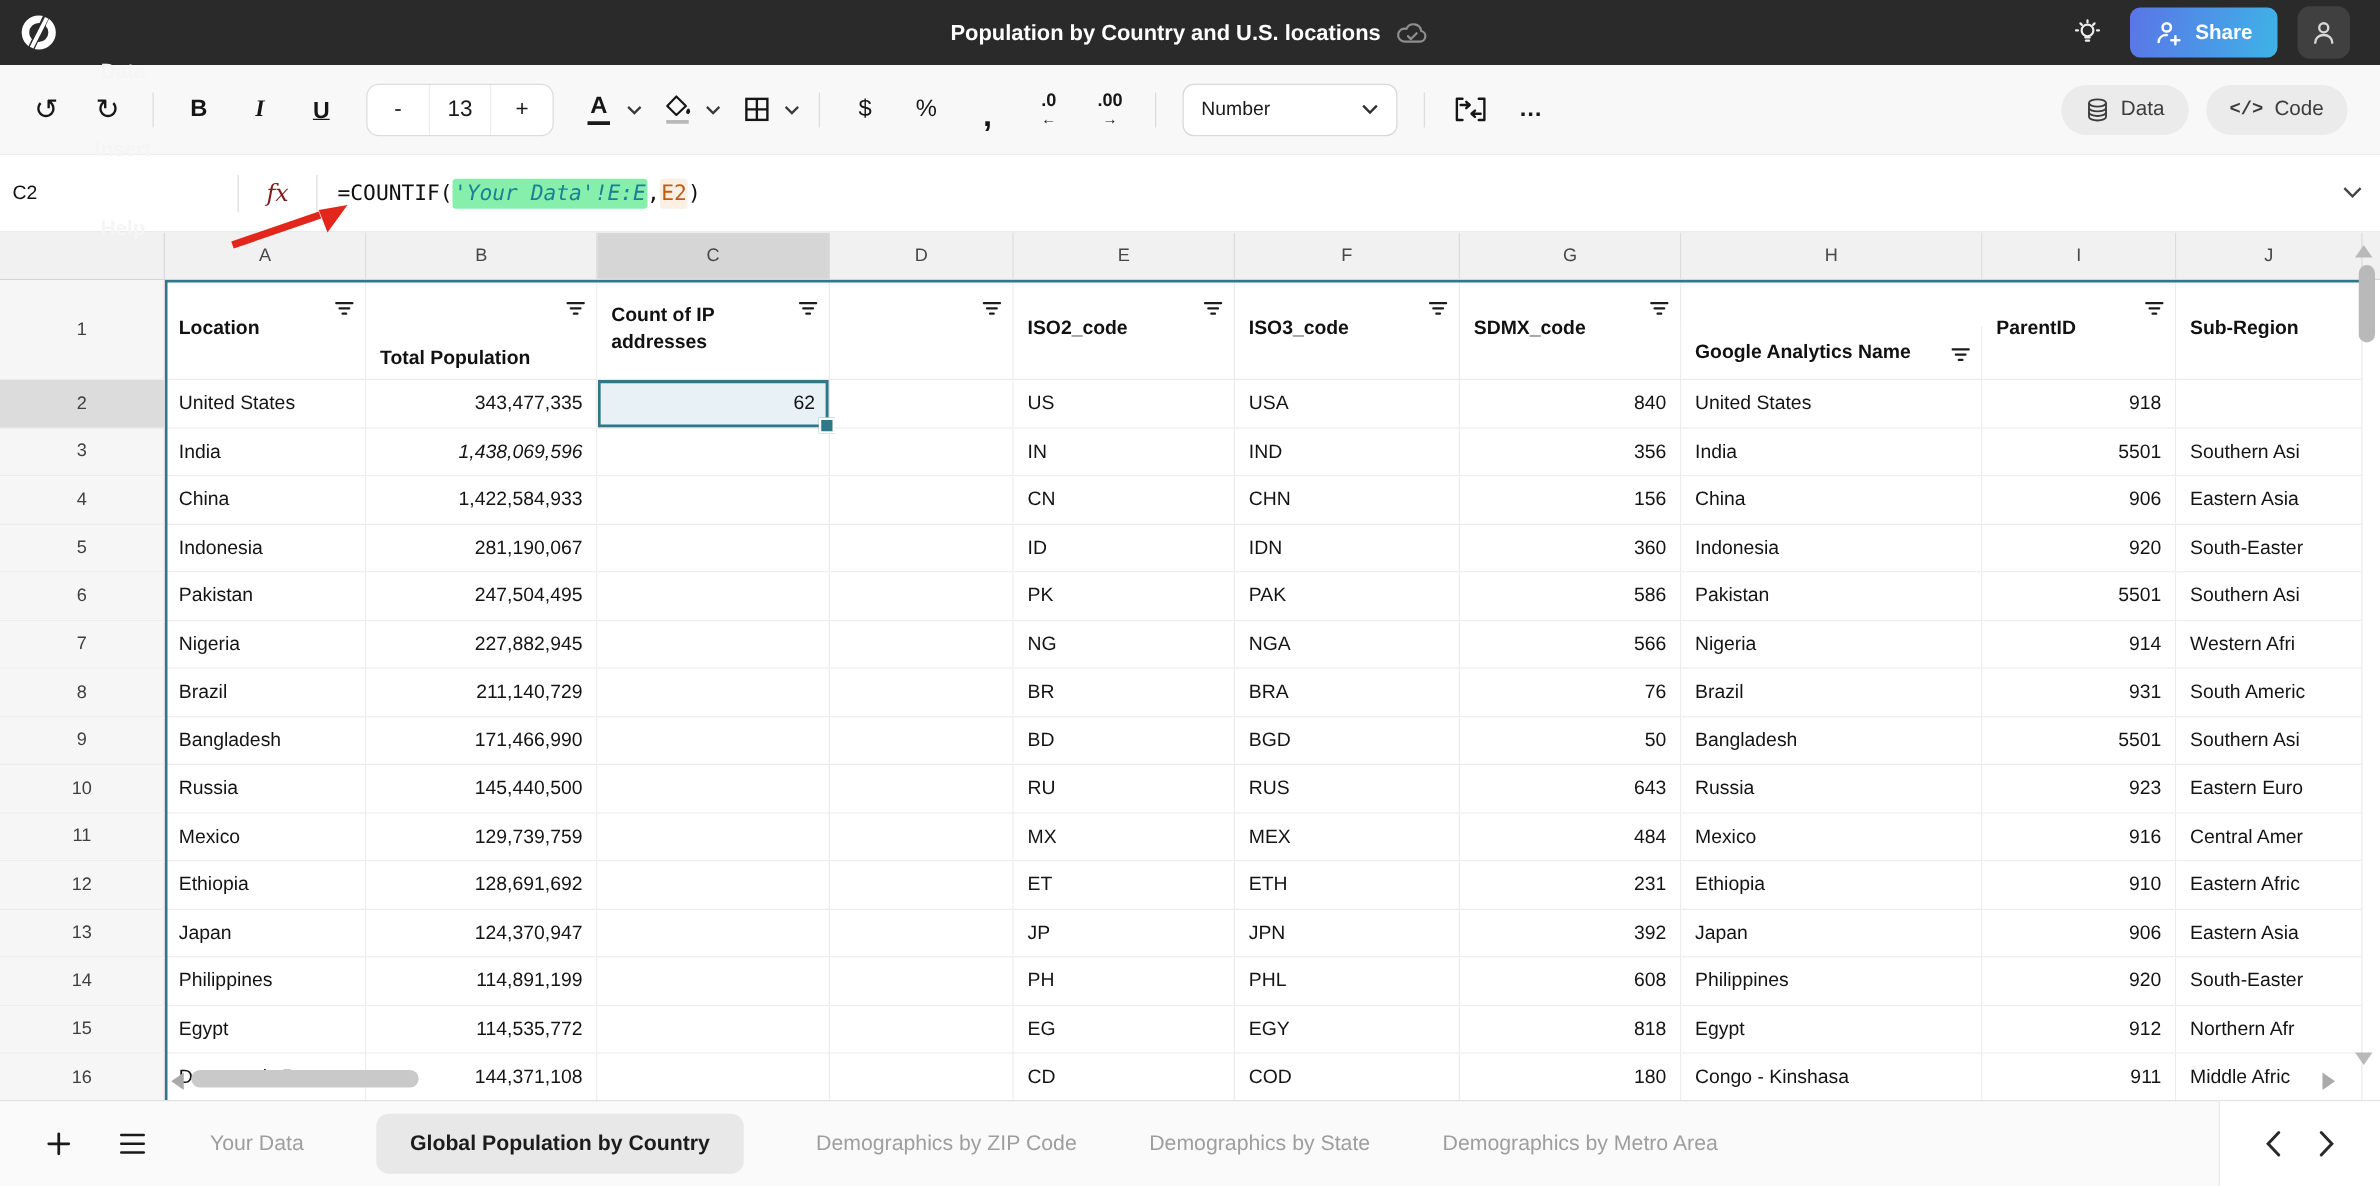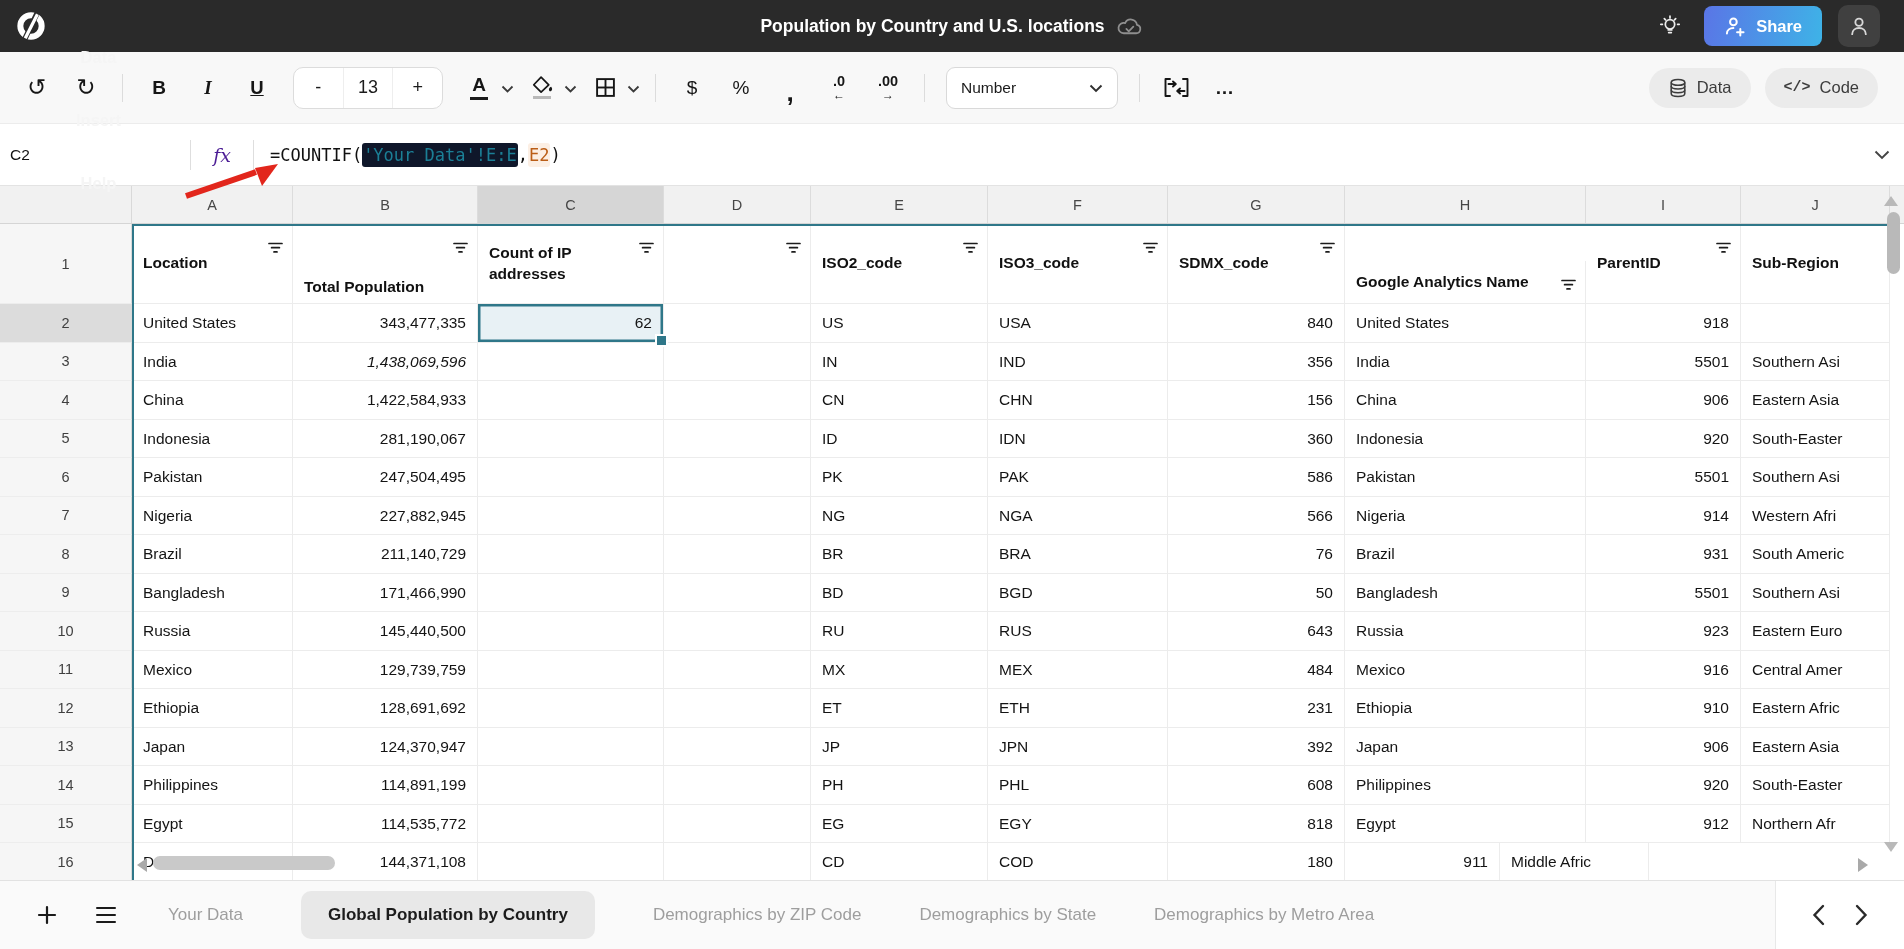--- a/index.html
+++ b/index.html
@@ -42,23 +42,23 @@
   .dec .arr { font-size:12px; }
   .numselect { width:172px; height:42px; background:#fff; border:1px solid #d9d9d9; border-radius:9px; display:flex; align-items:center; justify-content:space-between; padding:0 14px; margin:0 6px; font-size:15.5px; color:#1b1b1b; }
   .pillbtn { height:40px; border-radius:20px; background:#ebebeb; display:flex; align-items:center; gap:9px; padding:0 19px; font-size:16.5px; color:#3c3c3c; font-weight:500; }
   .toolbar-right { margin-left:auto; display:flex; gap:14px; align-items:center; }
   .code-g { font-size:15px; font-weight:700; color:#3c3c3c; font-family:"Liberation Mono",monospace; }
 
   
   .fbar { position:absolute; top:124px; left:0; right:0; height:62px; background:#fff; border-bottom:1px solid #e3e3e3; display:flex; align-items:center; z-index:18; }
   .cellref { width:190px; padding-left:10px; font-size:15.5px; color:#111; }
   .fdiv { width:1px; height:30px; background:#dedede; }
-  .fx { width:62px; text-align:center; font-family:"DejaVu Serif",serif; font-style:italic; font-size:19px; color:#4c1d95; }
+  .fx { width:62px; text-align:center; font-family:"DejaVu Serif",serif; font-style:italic; font-size:19px; color:#7f1d1d; }
   .formula { margin-left:16px; font-family:"DejaVu Sans Mono",monospace; font-size:17px; color:#101010; display:flex; align-items:center; }
-  .f-range { color:#1b7f96; background:#0f172a; border-radius:3px; padding:2px 1px; }
+  .f-range { color:#1b7f96; background:#86efac; border-radius:3px; padding:2px 1px;font-style:italic; }
   .f-arg { color:#bb5e17; background:#fcefe4; border-radius:3px; padding:2px 1px; }
   .fexpand { position:absolute; right:14px; top:50%; transform:translateY(-50%); }
 
   
   .grid { position:absolute; top:186px; left:0; right:0; height:694px; overflow:hidden; background:#fff; }
   .lettersrow { display:flex; height:38px; background:#f1f1f1; border-bottom:1px solid #d5d5d5; }
   .corner { width:132px; border-right:1px solid #d9d9d9; background:#f1f1f1; }
   .colletter { display:flex; align-items:center; justify-content:center; font-size:14.5px; color:#474747; border-right:1px solid #dcdcdc; background:#f1f1f1; }
   .colletter.active { background:#d6d6d6; }
   .hrow { display:flex; height:80px; }
@@ -594,20 +594,21 @@
         </div>
         <div class="drow">
           <div class="gut">16</div>
           <div class="dcell al" style="width: 161px;">Democratic Re</div>
           <div class="dcell ar" style="width: 185px;">144,371,108</div>
           <div class="dcell ar" style="width: 186px;"></div>
           <div class="dcell al" style="width: 147px;"></div>
           <div class="dcell al" style="width: 177px;">CD</div>
           <div class="dcell al" style="width: 180px;">COD</div>
           <div class="dcell ar" style="width: 177px;">180</div>
+          <div class="dcell al" style="width: 241px;">Congo - Kinshasa</div>
           <div class="dcell ar" style="width: 155px;">911</div>
           <div class="dcell al" style="width: 149px;">Middle Afric</div>
         </div>
       </div>
     <div class="table-top-border"></div>
     <div class="table-left-border"></div>
   </div>
 
   <svg class="red-arrow" width="110" height="46" viewBox="0 0 110 46">
     <line x1="8" y1="40" x2="78" y2="16" stroke="#e2261c" stroke-width="6"></line>

